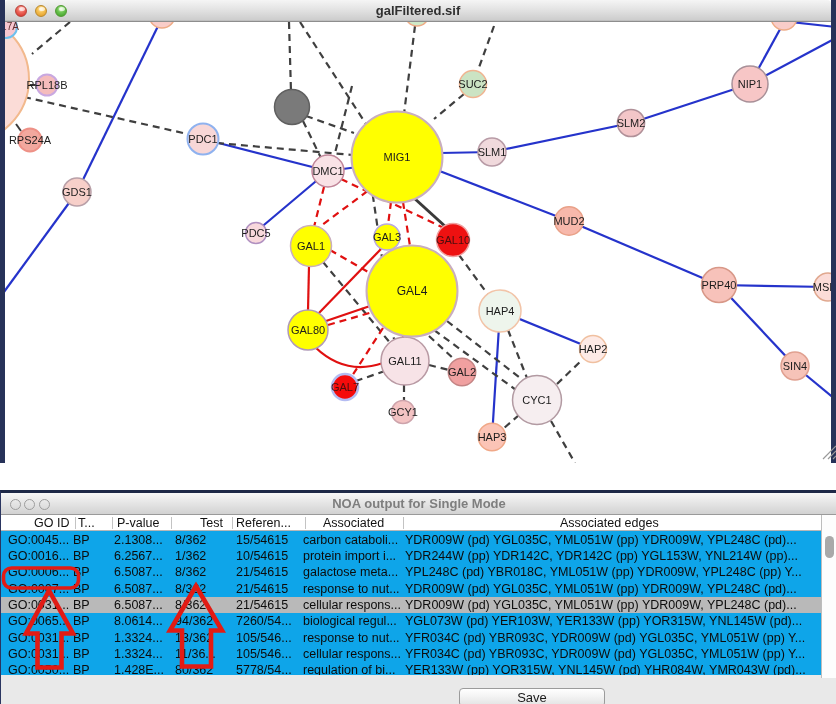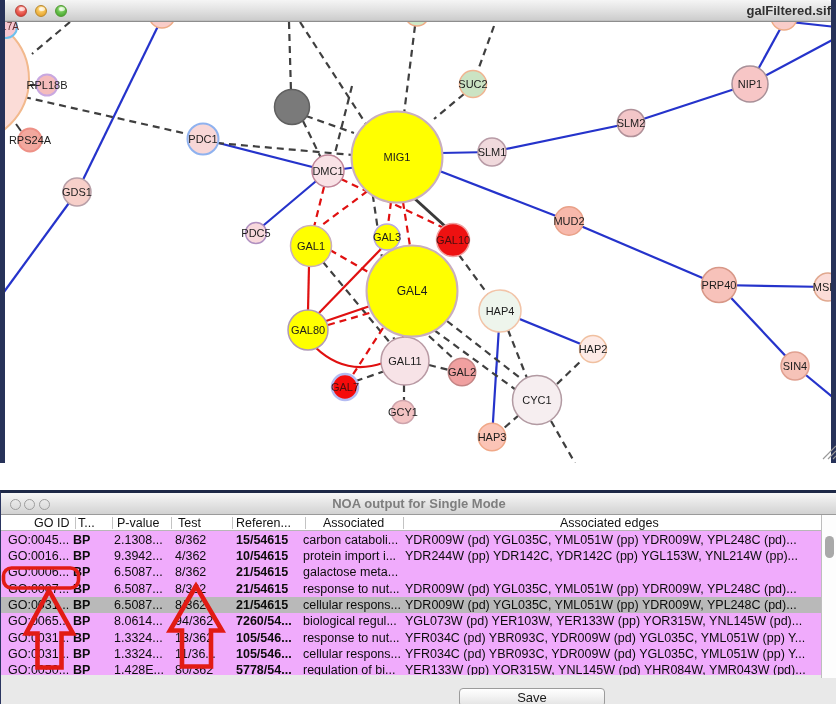--- a/index.html
+++ b/index.html
@@ -3,21 +3,21 @@
 <meta charset="utf-8">
 <style>
 html,body{margin:0;padding:0;width:836px;height:704px;overflow:hidden;background:#fff;
 font-family:"Liberation Sans",sans-serif;}
 #page{position:relative;width:836px;height:704px;}
 
 #net{position:absolute;left:0;top:0;width:836px;height:463px;background:#fff;}
 #net-title{position:absolute;left:5px;top:0;width:826px;height:22px;
 background:linear-gradient(#f5f5f5,#e3e3e3 45%,#cdcdcd 95%,#b4b4b4);
 border-bottom:1px solid #8e8e8e;border-radius:4px 4px 0 0;box-sizing:border-box;}
-#net-title .t{position:absolute;left:0;right:0;top:3px;text-align:right;
+#net-title .t{position:absolute;left:0;right:0;top:3px;text-align:center;
 font-size:13px;font-weight:bold;color:#303030;}
 .tl{position:absolute;top:5px;width:12px;height:12px;border-radius:50%;box-sizing:border-box;}
 #tl-r{left:10px;background:radial-gradient(circle at 50% 30%,#ffb3ac 8%,#ee6a5f 40%,#d9392f 85%);border:1px solid #b5443c;}
 #tl-y{left:30px;background:radial-gradient(circle at 50% 30%,#ffe9b3 8%,#f6c255 40%,#e4a12e 85%);border:1px solid #b98a2f;}
 #tl-g{left:50px;background:radial-gradient(circle at 50% 30%,#d2f3b9 8%,#6fc654 40%,#47a52e 85%);border:1px solid #529a34;}
 
 .tl::after{content:"";position:absolute;left:2.5px;top:1px;width:6px;height:4px;border-radius:50%;
 background:rgba(255,255,255,0.65);}
 #strip-l{position:absolute;left:0;top:0;width:5px;height:463px;background:#273259;}
 #strip-r{position:absolute;left:831px;top:0;width:5px;height:463px;background:#273259;}
@@ -26,25 +26,25 @@
 border-top:3px solid #1e2947;box-sizing:border-box;border-left:1px solid #2a3560;margin-top:28px;}
 #noa-title{position:absolute;left:0;top:0;width:836px;height:22px;
 background:linear-gradient(#f7f7f7,#e6e6e6 45%,#d2d2d2);border-bottom:1px solid #9a9a9a;box-sizing:border-box;}
 #noa-title .t{position:absolute;left:0;right:0;top:3px;text-align:center;font-size:13px;font-weight:bold;color:#7e7e7e;}
 .ring{position:absolute;top:6px;width:11px;height:11px;border-radius:50%;border:1.5px solid #9d9d9d;box-sizing:border-box;}
 
 #thead{position:absolute;left:0;top:22px;width:820px;height:16px;background:#fff;
 border-bottom:1px solid #b7b7b7;box-sizing:border-box;font-size:12.5px;color:#111;}
 #thead span{position:absolute;top:1px;text-align:right;}
 .hsep{position:absolute;top:2px;height:12px;width:1px;background:#c3c3c3;}
-#tbody{position:absolute;left:0;top:38px;width:820px;height:144px;background:#f0abfc;overflow:hidden;}
+#tbody{position:absolute;left:0;top:38px;width:820px;height:144px;background:#0ea5e9;overflow:hidden;}
 .row{position:absolute;left:0;width:820px;height:16.3px;font-size:12.5px;color:#0c0c0c;white-space:nowrap;}
 .row span{position:absolute;top:1px;}
 .row.sel{background:#b9b9b9;}
-.c0{left:7px;}.c1{left:72px;font-weight:bold;}.c2{left:113px;}.c3{left:174px;}.c4{left:235px;font-weight:bold;}.c5{left:302px;}
+.c0{left:7px;}.c1{left:72px;}.c2{left:113px;}.c3{left:174px;}.c4{left:235px;}.c5{left:302px;}
 .c6{left:404px;width:412px;overflow:hidden;}
 #sbar{position:absolute;left:820px;top:22px;width:16px;height:163px;background:#fdfdfd;border-left:1px solid #bdbdbd;box-sizing:border-box;}
 #thumb{position:absolute;left:2.5px;top:21px;width:9px;height:22px;border-radius:5px;background:#a9a9a9;}
 
 .btn{position:absolute;top:195px;height:19px;border:1px solid #9b9b9b;border-radius:4px;
 background:linear-gradient(#ffffff,#f3f3f3 45%,#e2e2e2);font-size:13px;color:#1a1a1a;
 text-align:center;line-height:18px;box-sizing:border-box;}
 #btn-save{left:458px;width:146px;}
 #btn-cancel{left:687px;width:126px;}
 #anno{position:absolute;left:0;top:0;width:836px;height:704px;pointer-events:none;}
@@ -199,21 +199,21 @@
   <div id="noa-title">
         <div class="ring" style="left:9px"></div>
         <div class="ring" style="left:23px"></div>
         <div class="ring" style="left:38px"></div>
     <div class="t">NOA output for Single Mode</div>
       </div>
   <div id="thead">
     <span style="left:33px">GO ID</span>
         <span style="left:77px">T...</span>
     <span style="left:116px">P-value</span>
-        <span style="left:177px">Test</span>
+        <span style="left:199px">Test</span>
     <span style="left:235px">Referen...</span>
         <span style="left:322px">Associated</span>
     <span style="left:559px">Associated edges</span>
     <div class="hsep" style="left:74px"></div>
         <div class="hsep" style="left:111px"></div>
     <div class="hsep" style="left:170px"></div>
         <div class="hsep" style="left:231px"></div>
     <div class="hsep" style="left:304px"></div>
         <div class="hsep" style="left:402px"></div>
   </div>
@@ -223,33 +223,34 @@
           <span class="c1">BP</span>
           <span class="c2">2.1308...</span>
           <span class="c3">8/362</span>
           <span class="c4">15/54615</span>
           <span class="c5">carbon cataboli...</span>
           <span class="c6">YDR009W (pd) YGL035C, YML051W (pp) YDR009W, YPL248C (pd)...</span>
         </div>
 <div class="row" style="top:17.1px">
           <span class="c0">GO:0016...</span>
           <span class="c1">BP</span>
-          <span class="c2">9.3942...</span>
-          <span class="c3">4/362</span>
+          <span class="c2">6.2567...</span>
+          <span class="c3">1/362</span>
           <span class="c4">10/54615</span>
           <span class="c5">protein import i...</span>
           <span class="c6">YDR244W (pp) YDR142C, YDR142C (pp) YGL153W, YNL214W (pp)...</span>
         </div>
 <div class="row" style="top:33.4px">
           <span class="c0">GO:0006...</span>
           <span class="c1">BP</span>
           <span class="c2">6.5087...</span>
           <span class="c3">8/362</span>
           <span class="c4">21/54615</span>
           <span class="c5">galactose meta...</span>
+          <span class="c6">YPL248C (pd) YBR018C, YML051W (pp) YDR009W, YPL248C (pp) Y...</span>
         </div>
 <div class="row" style="top:49.7px">
           <span class="c0">GO:0007...</span>
           <span class="c1">BP</span>
           <span class="c2">6.5087...</span>
           <span class="c3">8/362</span>
           <span class="c4">21/54615</span>
           <span class="c5">response to nut...</span>
           <span class="c6">YDR009W (pd) YGL035C, YML051W (pp) YDR009W, YPL248C (pd)...</span>
         </div>

